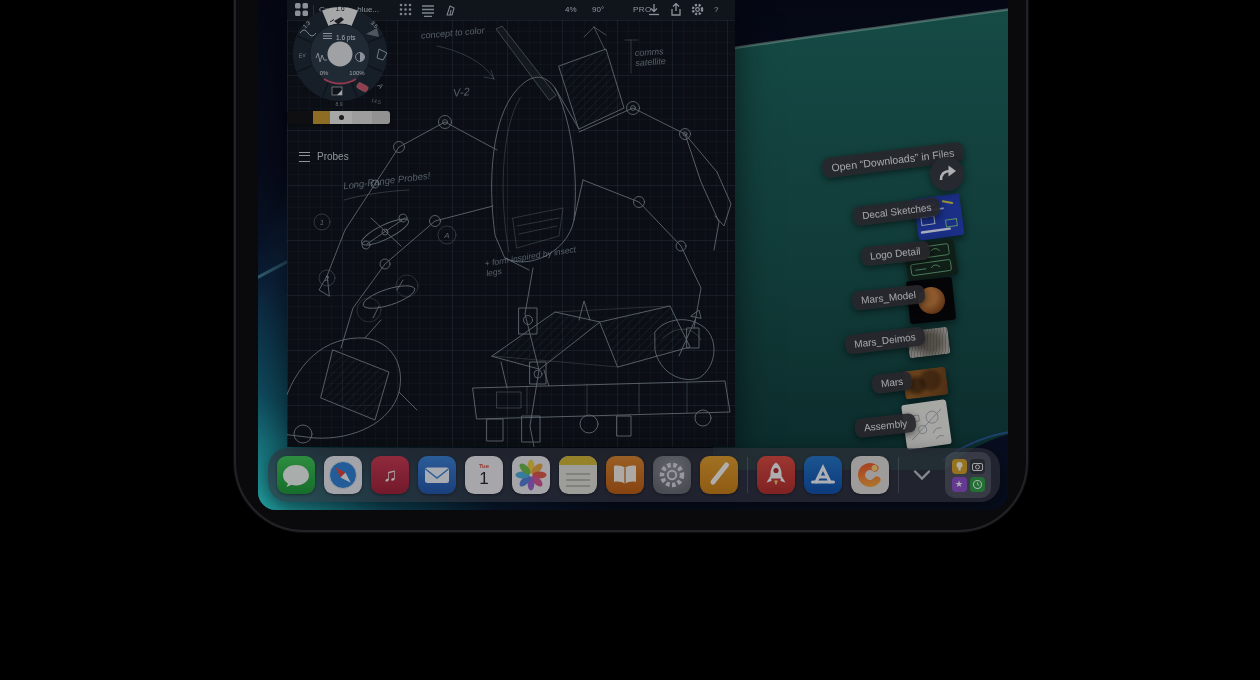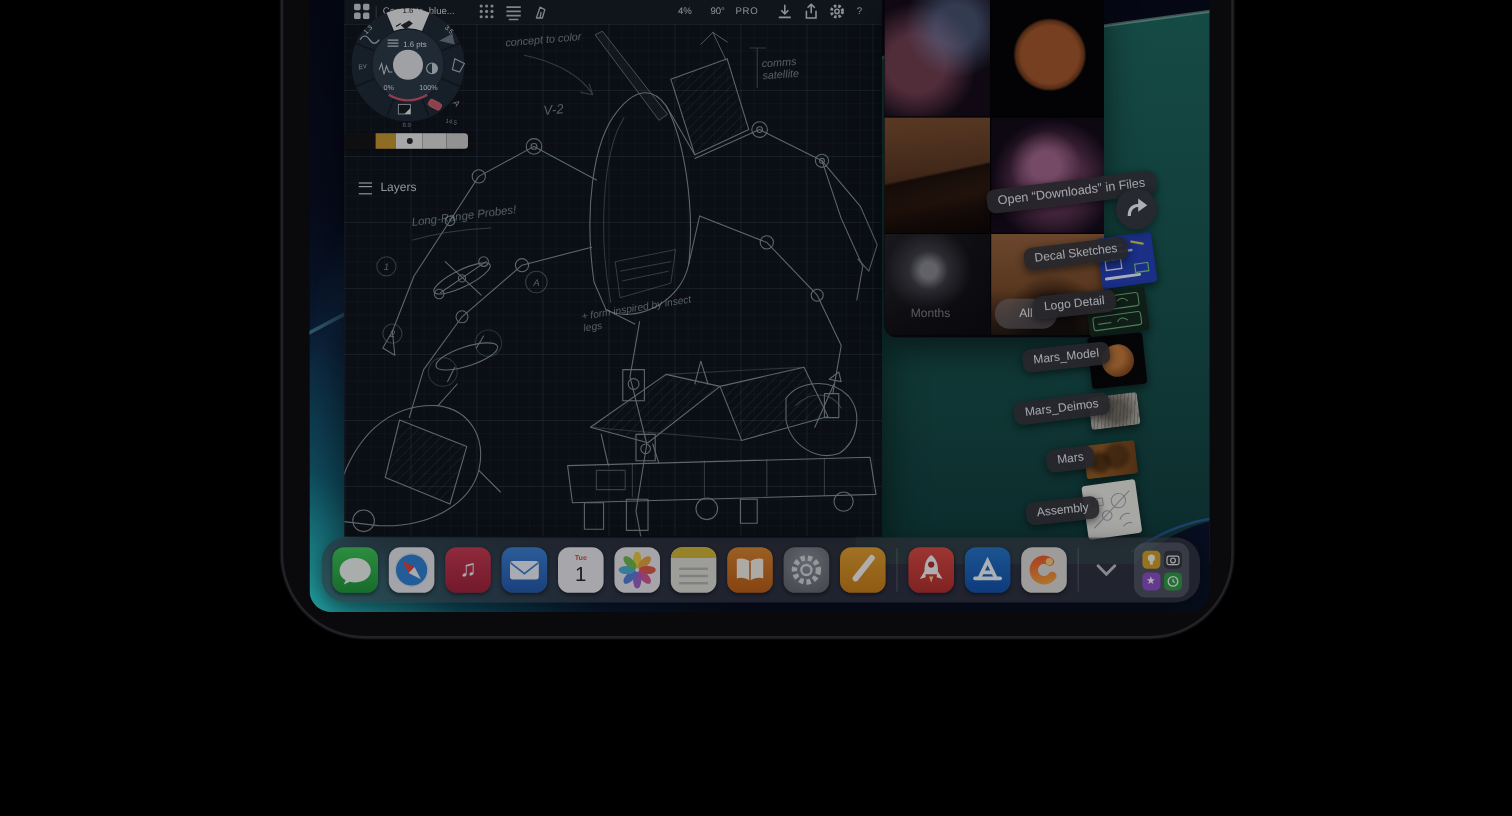--- a/index.html
+++ b/index.html
@@ -139,21 +139,21 @@
               <line x1="1" y1="6.5" x2="13" y2="6.5"></line>
               <line x1="1" y1="10" x2="13" y2="10"></line>
               <line x1="3" y1="13.4" x2="11" y2="13.4"></line>
             </g>
         </svg>
         <svg class="tico" style="left:157px" width="13" height="14">
           <path d="M3,12 L6,3 L10,5 L8,12 Z M6,12 L7,7" fill="none" stroke="#aeb6bf" stroke-width="1.1" stroke-linejoin="round"></path>
         </svg>
         <span class="t" style="left:278px">4%</span>
         <span class="t" style="left:305px">90°</span>
-        <span class="t" style="left:326px;letter-spacing:0.5px">PRO</span>
+        <span class="t" style="left:346px;letter-spacing:0.5px">PRO</span>
         <svg class="tico" style="left:361px" width="12" height="13">
           <g stroke="#c3cad2" stroke-width="1.3" fill="none">
               <path d="M6,1 L6,8 M3,5.5 L6,8.5 L9,5.5"></path>
               <path d="M1,11.5 L11,11.5"></path>
             </g>
         </svg>
         <svg class="tico" style="left:383px" width="12" height="13">
           <g stroke="#c3cad2" stroke-width="1.3" fill="none">
               <path d="M6,8 L6,1 M3,3.5 L6,0.5 L9,3.5"></path>
               <path d="M2,6 L2,12 L10,12 L10,6"></path>
@@ -313,38 +313,24 @@
       <div class="palette">
           <div class="swatch" style="background: rgb(20, 20, 22); width: 26px;"></div>
           <div class="swatch" style="background: rgb(194, 149, 47); width: 17px;"></div>
           <div class="swatch current" style="background: rgb(230, 230, 228); width: 22px;"></div>
           <div class="swatch" style="background: rgb(216, 216, 214); width: 20px;"></div>
           <div class="swatch" style="background: rgb(202, 202, 200); width: 18px;"></div>
         </div>
 
       <div class="layers-row">
         <span class="hamb"></span>
-        <span>Layers</span>
-      </div>
-    </div>
-
-    <div class="photos">
-      <div class="pgrid">
-        <div class="pcell ph-nebula1"></div>
-        <div class="pcell ph-mars"></div>
-        <div class="pcell ph-hills"></div>
-        <div class="pcell ph-orion"></div>
-        <div class="pcell ph-sat"></div>
-        <div class="pcell ph-rover"></div>
-      </div>
-      <div class="ptabs">
-        <span class="ptab-months">Months</span>
-        <span class="ptab-all">All</span>
-      </div>
-    </div>
+        <span>Probes</span>
+      </div>
+    </div>
+
 
     <div class="pill" style="left:564px;top:150px;transform:rotate(-7deg);font-size:10.5px">Open “Downloads” in Files</div>
     <div class="drop-circle">
       <svg width="22" height="22" viewBox="0 0 22 22">
         <path d="M5,17 C5,10.5 8.5,8 14,8" fill="none" stroke="#f2f3f5" stroke-width="2.6"></path>
         <polygon points="12.5,2.5 20,8 12.5,13.5" fill="#f2f3f5"></polygon>
       </svg>
     </div>
 
     <div class="pill" style="left:595px;top:202px;transform:rotate(-7deg)">Decal Sketches</div>

